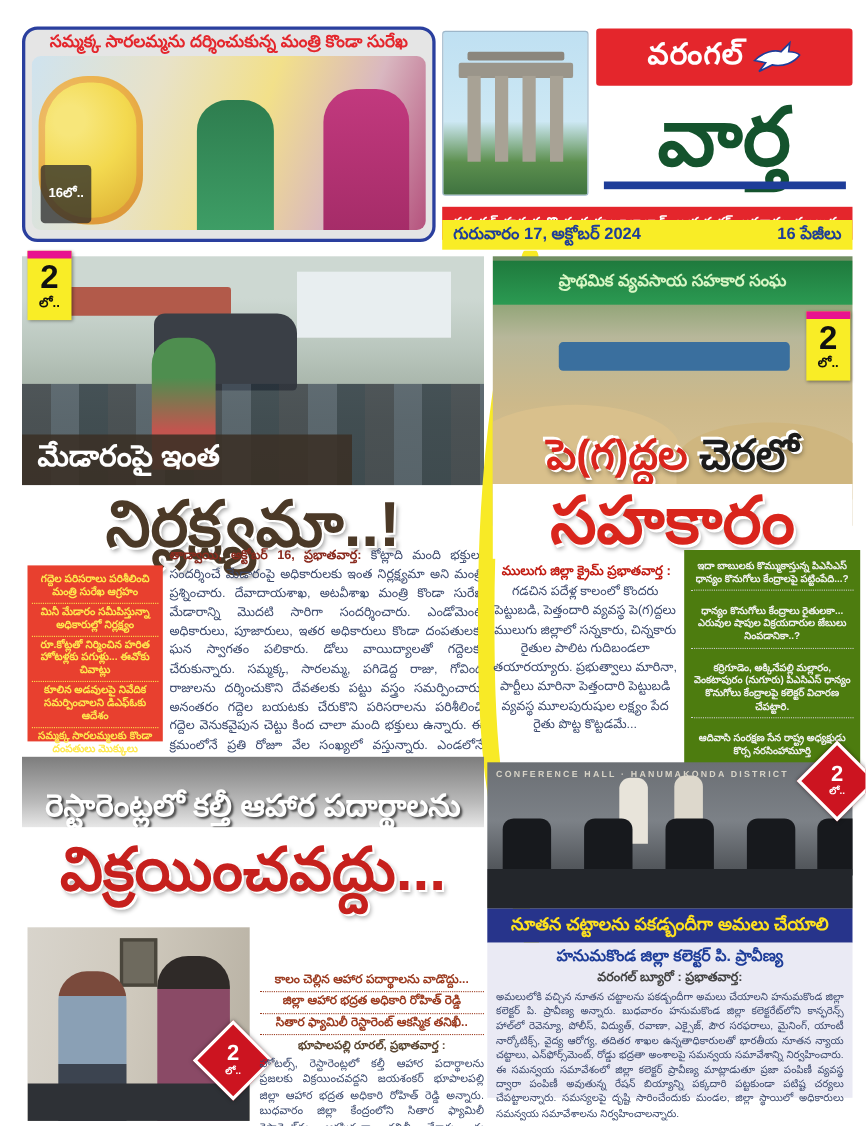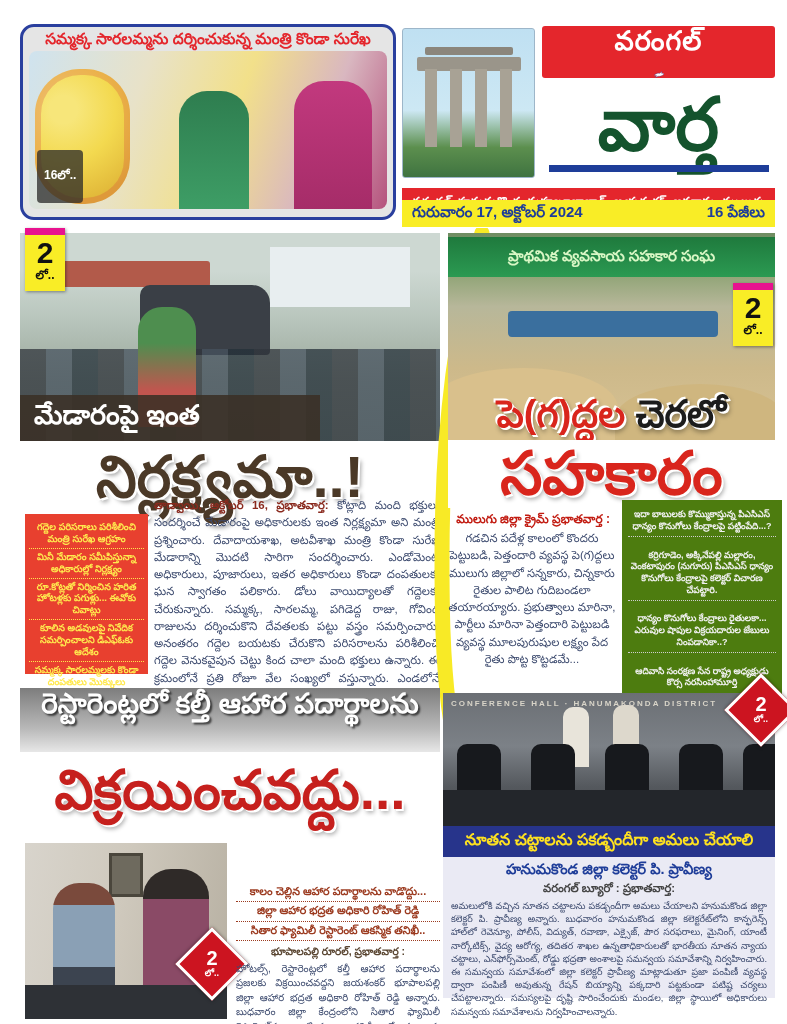--- a/index.html
+++ b/index.html
@@ -25,21 +25,21 @@
 
   
   .masthead { position:absolute; left:402px; top:24px; width:373px; height:200px; }
   .arch { position:absolute; left:0; top:4px; width:133px; height:150px; border:1px solid #9db6c9; border-radius:3px;
           background:linear-gradient(#bfe0f2 0%,#cde8f4 55%,#5c8f4e 80%,#3f7340 100%); overflow:hidden; }
   .arch .lintel { position:absolute; left:14px; top:28px; width:104px; height:14px; background:#9a958a; border-radius:2px; }
   .arch .lintel2 { position:absolute; left:22px; top:18px; width:88px; height:8px; background:#8b867c; border-radius:2px; }
   .arch .p1,.arch .p2,.arch .p3,.arch .p4 { position:absolute; top:40px; width:12px; height:78px; background:#a8a295; }
   .arch .p1{left:22px} .arch .p2{left:47px} .arch .p3{left:72px} .arch .p4{left:97px}
   .mast-red { position:absolute; left:140px; top:2px; width:233px; height:52px; background:#e4262c;
-              border-radius:3px; display:flex; align-items:center; justify-content:center; gap:8px;flex-direction:column; }
+              border-radius:3px; display:flex; align-items:center; justify-content:center; gap:8px; }
   .mast-red .nm { color:#ffffff; font-weight:bold; font-size:27px; letter-spacing:1px; }
   .mast-main { position:absolute; left:140px; top:52px; width:233px; height:110px; display:flex;
                flex-direction:column; align-items:center; justify-content:center; }
   .mast-main .big { color:#14532d; font-weight:bold; font-size:74px; line-height:.95; }
   .mast-main .bar { width:220px; height:7px; background:#1e3d99; margin-top:4px; }
   .districts { position:absolute; left:0; top:164px; width:373px; height:30px; background:#e4262c;
                color:#fff; font-weight:bold; font-size:12.5px; display:flex; align-items:center; justify-content:center; }
   .datebar { position:absolute; left:402px; top:200px; width:373px; height:27px; background:#f9ed26;
              display:flex; align-items:center; justify-content:space-between; padding:0 10px;
              color:#1e3d99; font-weight:bold; font-size:15px; }
@@ -108,21 +108,21 @@
   .coop-body { position:absolute; left:446px; top:530px; width:172px; height:160px;
                font-size:11.5px; line-height:1.5; color:#3c4a6e; text-align:center; }
   .gray-box { position:absolute; left:622px; top:500px; width:160px; height:200px; background:#4d7c0f;
               padding:7px 6px; display:flex; flex-direction:column; justify-content:space-between; }
   .gray-box .it { color:#f2f2f2; font-weight:bold; font-size:9px; text-align:center; line-height:1.3;
               border-bottom:1px dotted #cfcfcf; padding:2px 0 4px; }
   .gray-box .it:last-child { border-bottom:none; }
 
   
   .rest-kicker { position:absolute; left:20px; top:688px; width:420px; height:68px;
-                 background:linear-gradient(#7d7d7d,#b9b9b9 60%,#efefef); display:flex; align-items:flex-start; justify-content:center; }
+                 background:linear-gradient(#7d7d7d,#b9b9b9 60%,#efefef); display:flex; align-items:flex-end; justify-content:center; }
   .rest-kicker span { color:#fff; font-weight:bold; font-size:28px;
                  text-shadow:2px 2px 2px rgba(0,0,0,.65); }
   .rest-head { position:absolute; left:20px; top:752px; width:420px; height:90px; background:#fff;
                display:flex; align-items:center; justify-content:center; }
   .rest-head span { color:#c6201d; font-weight:bold; font-size:55px;
                text-shadow:2px 2px 0 #fff,3px 4px 4px rgba(0,0,0,.3); }
   .kitchen-photo { position:absolute; left:25px; top:843px; width:202px; height:176px; overflow:hidden;
                background:linear-gradient(100deg,#d8d4cc 0%,#cfc9bd 45%,#b7b0a2 100%); }
   .kitchen-photo .frame { position:absolute; left:84px; top:10px; width:34px; height:44px; background:#6e6a5e; border:3px solid #4a463c; }
   .kitchen-photo .man { position:absolute; left:28px; top:40px; width:62px; height:140px; border-radius:26px 26px 0 0;
@@ -241,22 +241,22 @@
   <div class="coop-h1">
     <span class="r">పె(గ)ద్దల</span><span class="k"> చెరలో</span>
   </div>
   <div class="coop-h2">
     <span>సహకారం</span>
   </div>
   <div class="coop-dl">ములుగు జిల్లా క్రైమ్ ప్రభాతవార్త :</div>
   <div class="coop-body">గడచిన పదేళ్ల కాలంలో కొందరు పెట్టుబడి, పెత్తందారి వ్యవస్థ పె(గ)ద్దలు ములుగు జిల్లాలో సన్నకారు, చిన్నకారు రైతుల పాలిట గుదిబండలా తయారయ్యారు. ప్రభుత్వాలు మారినా, పార్టీలు మారినా పెత్తందారి పెట్టుబడి వ్యవస్థ మూలపురుషుల లక్ష్యం పేద రైతు పొట్ట కొట్టడమే...</div>
   <div class="gray-box">
     <div class="it">ఇదా బాబులకు కొమ్ముకాస్తున్న పిఎసిఎస్ ధాన్యం కొనుగోలు కేంద్రాలపై పట్టింపేది...?</div>
+    <div class="it">ధాన్యం కొనుగోలు కేంద్రాలు రైతులకా... ఎరువుల షాపుల విక్రయదారుల జేబులు నింపడానికా..?</div>
     <div class="it">కర్రిగూడెం, అక్కినేపల్లి మల్లారం, వెంకటాపురం (నుగూరు) పిఎసిఎస్ ధాన్యం కొనుగోలు కేంద్రాలపై కలెక్టర్ విచారణ చేపట్టారి.</div>
-    <div class="it">ధాన్యం కొనుగోలు కేంద్రాలు రైతులకా... ఎరువుల షాపుల విక్రయదారుల జేబులు నింపడానికా..?</div>
     <div class="it">ఆదివాసి సంరక్షణ సేన రాష్ట్ర అధ్యక్షుడు కొర్స నరసింహామూర్తి</div>
   </div>
 
   <div class="rest-kicker">
     <span>రెస్టారెంట్లలో కల్తీ ఆహార పదార్థాలను</span>
   </div>
   <div class="rest-head">
     <span>విక్రయించవద్దు...</span>
   </div>
   <div class="kitchen-photo">

